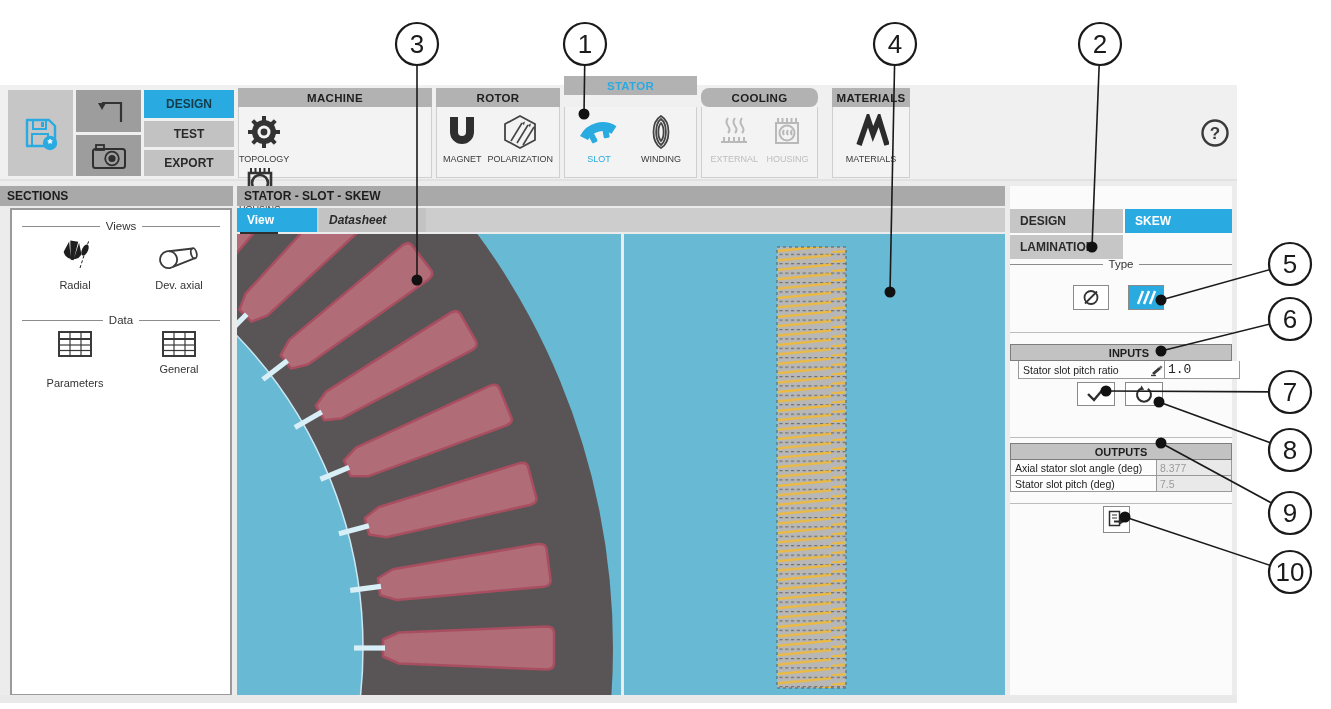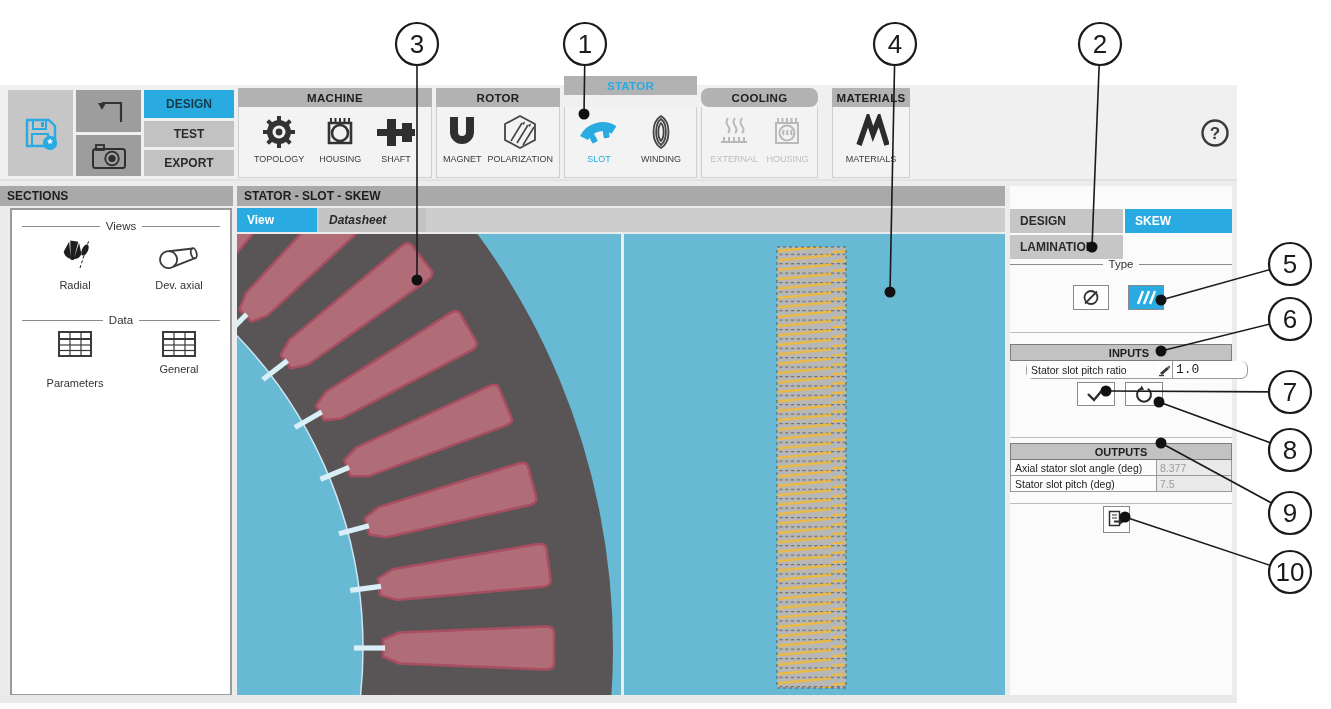--- a/index.html
+++ b/index.html
@@ -97,21 +97,21 @@
       <rect x="6" y="4" width="8" height="5" fill="none" stroke="#2F2F2F" stroke-width="1.8"></rect>
       <circle cx="22" cy="17.5" r="6.8" fill="none" stroke="#2F2F2F" stroke-width="1.8"></circle>
       <circle cx="22" cy="17.5" r="3.6" fill="#2F2F2F"></circle>
     </svg>
   </div>
   <div class="abs mode-tab active" style="top:90px;height:28px;">DESIGN</div>
   <div class="abs mode-tab idle" style="top:121px;height:26px;">TEST</div>
   <div class="abs mode-tab idle" style="top:150px;height:26px;">EXPORT</div>
 
   <div class="abs grp-hdr" style="left:238px;top:88px;width:194px;">MACHINE</div>
-  <div class="abs grp-body" style="left:238px;top:107px;width:194px;height:71px;">
+  <div class="abs grp-body" style="left:238px;top:107px;width:194px;height:71px;flex-direction:column;">
     <div class="rib-item">
       <svg width="36" height="36" viewBox="0 0 36 36">
         <g fill="#333">
           <circle cx="18" cy="18" r="12"></circle>
           <g stroke="#333" stroke-width="4">
             <line x1="18" y1="2" x2="18" y2="8"></line>
               <line x1="18" y1="28" x2="18" y2="34"></line>
             <line x1="2" y1="18" x2="8" y2="18"></line>
               <line x1="28" y1="18" x2="34" y2="18"></line>
             <line x1="6.7" y1="6.7" x2="11" y2="11"></line>
@@ -414,21 +414,21 @@
           <line x1="4" y1="15" x2="9" y2="2"></line>
             <line x1="10" y1="15" x2="15" y2="2"></line>
             <line x1="16" y1="15" x2="21" y2="2"></line>
         </g>
       </svg>
     </div>
 
     <div class="hr" style="top:146px;"></div>
 
     <div class="abs io-hdr" style="left:0;top:158px;width:222px;height:17px;padding-left:16px;">INPUTS</div>
-    <div class="abs io-row" style="left:16px;top:175px;width:222px;height:18px;border-radius:7px;">
+    <div class="abs io-row" style="left:8px;top:175px;width:222px;height:18px;">
       <span class="lab">Stator slot pitch ratio</span>
       <svg width="14" height="14" style="margin-top:2px;" viewBox="0 0 14 14">
         <path d="M2 10 L9 4 L11 6 L4 12 Z" fill="#3A3A3A"></path>
         <path d="M9 4 L11 2.5 L12.5 4 L11 6 Z" fill="#6A6A6A"></path>
         <line x1="1" y1="12.5" x2="6" y2="12.5" stroke="#3A3A3A" stroke-width="1.4"></line>
       </svg>
       <span class="val">
         <input class="num-input" type="text" value="1.0" style="">
       </span>
     </div>

